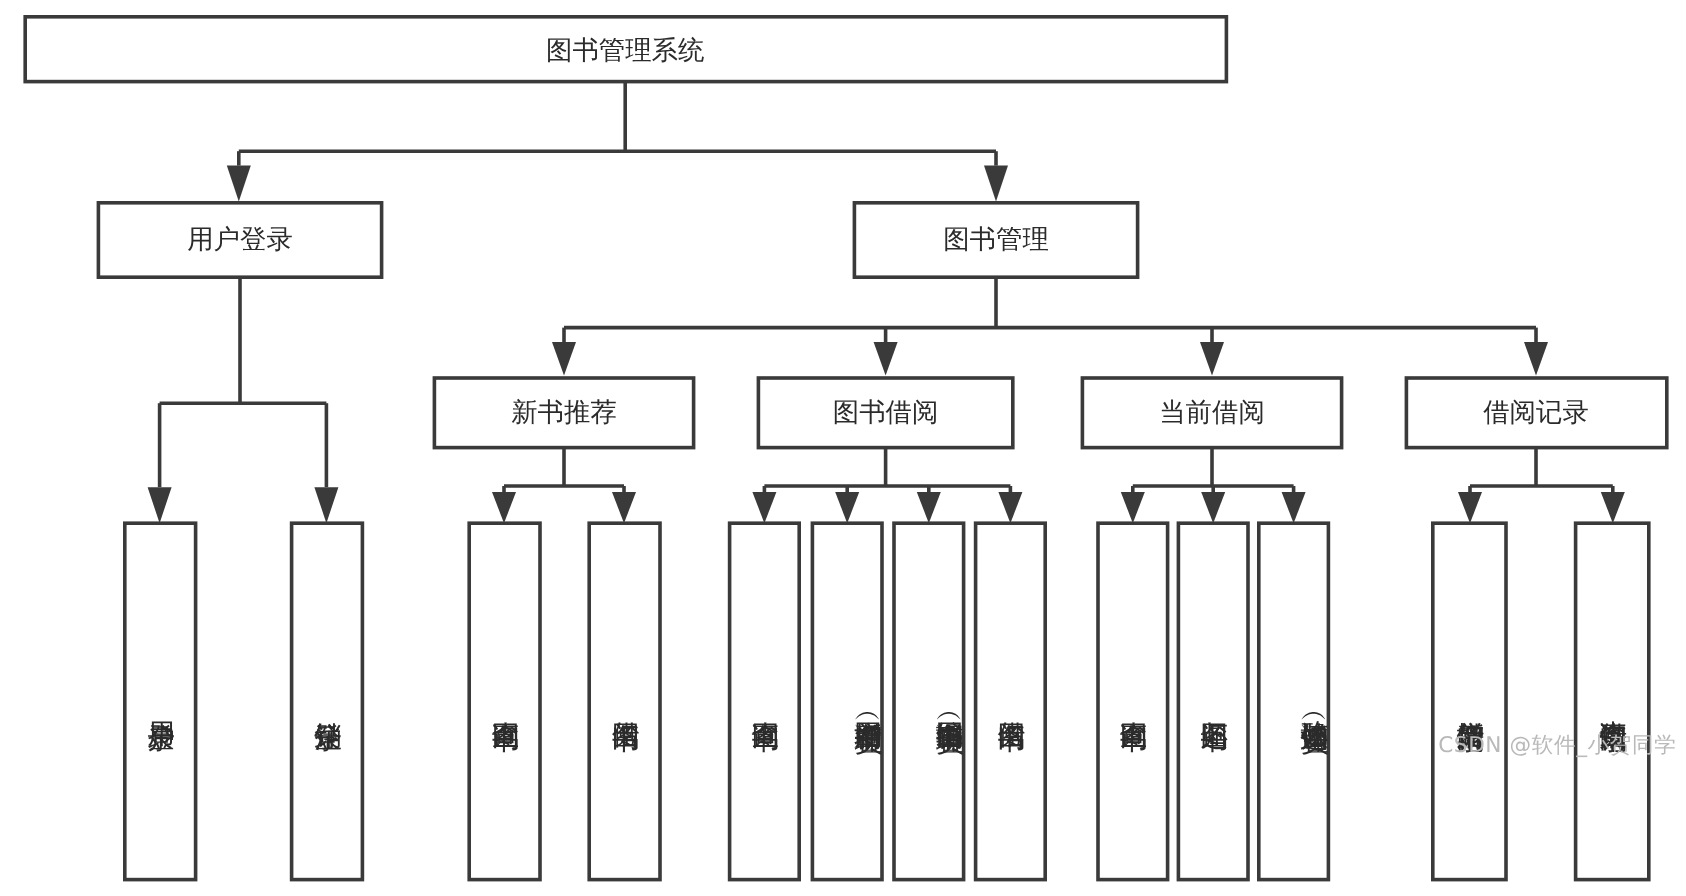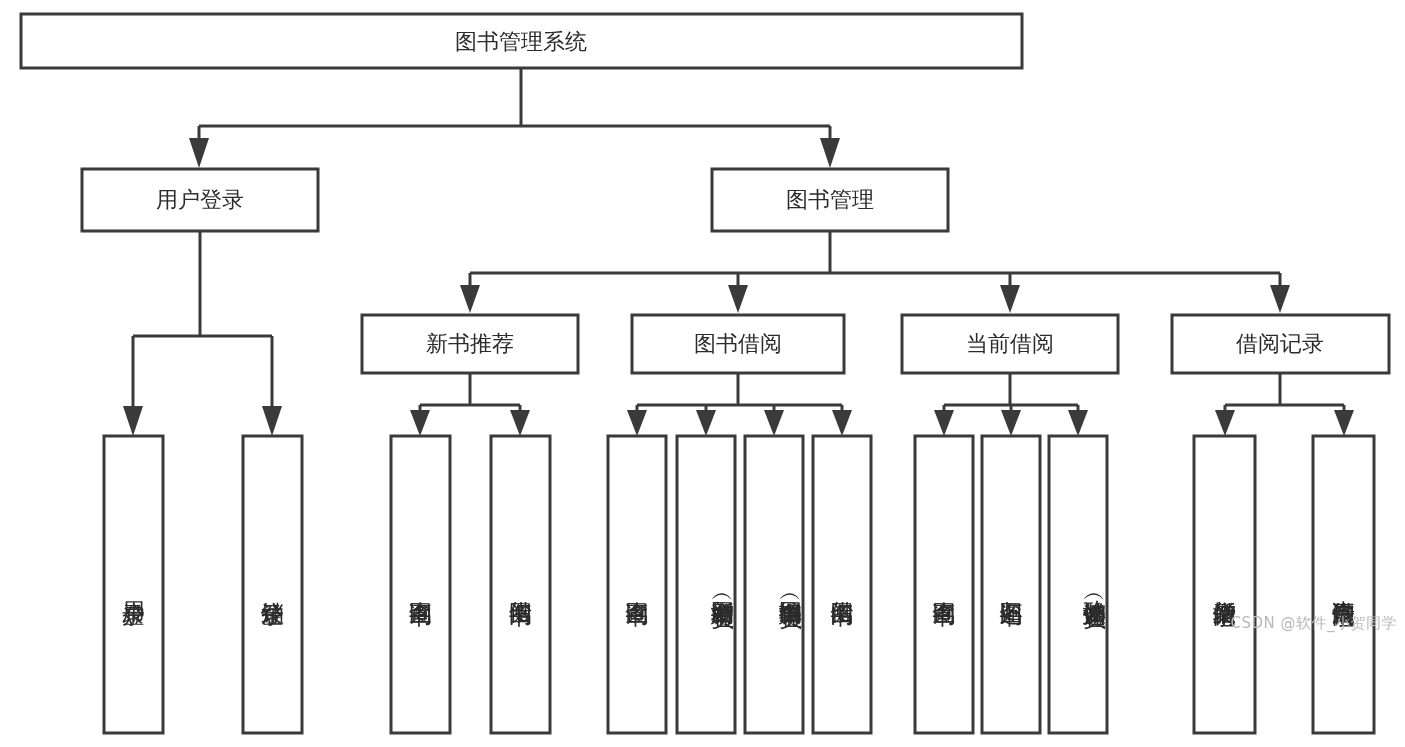--- a/index.html
+++ b/index.html
@@ -63,21 +63,21 @@
     text-align: center;
     white-space: pre;
     pointer-events: none;
     user-select: none;
   }
   .watermark {
     position: absolute;
     right: 8px;
     bottom: 6px;
     font-family: "DejaVu Sans", "Liberation Sans", sans-serif;
-    font-size: 15px;
+    font-size: 18px;
     color: #b9b9b9;
     letter-spacing: 0.5px;
     white-space: nowrap;
   }
 </style>
 </head>
 <body>
 
 <div id="diagram-root">
 

